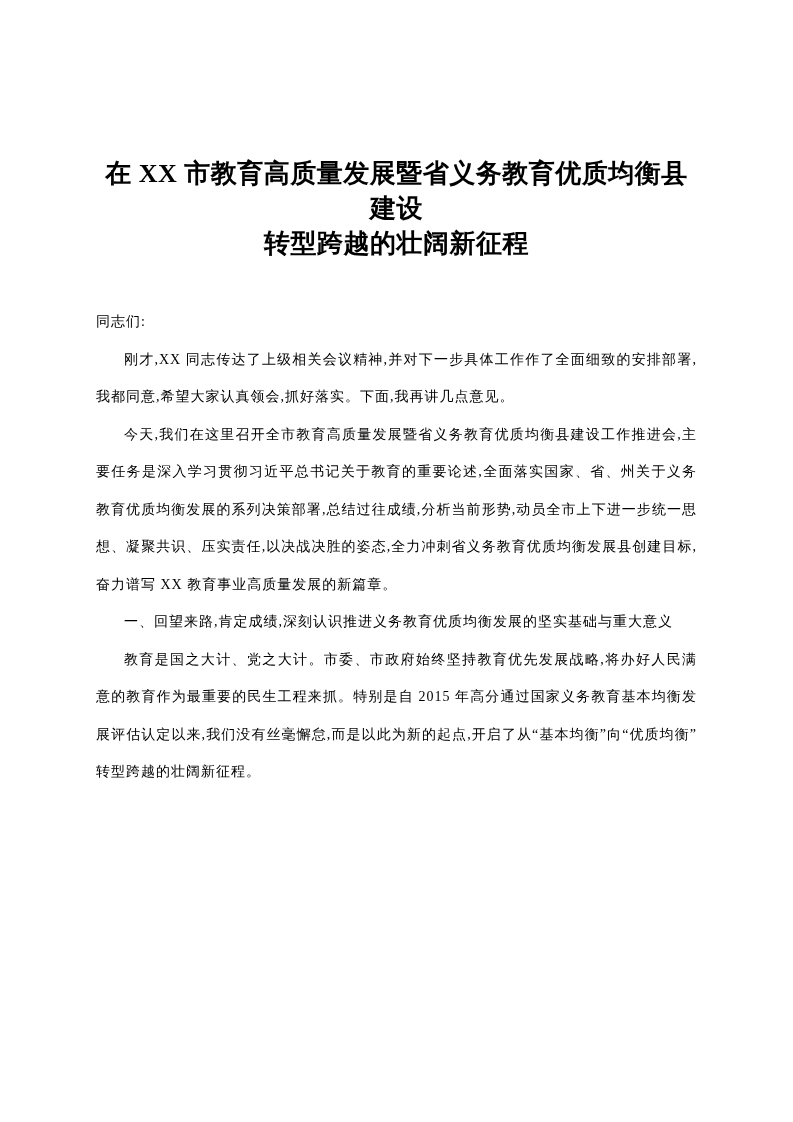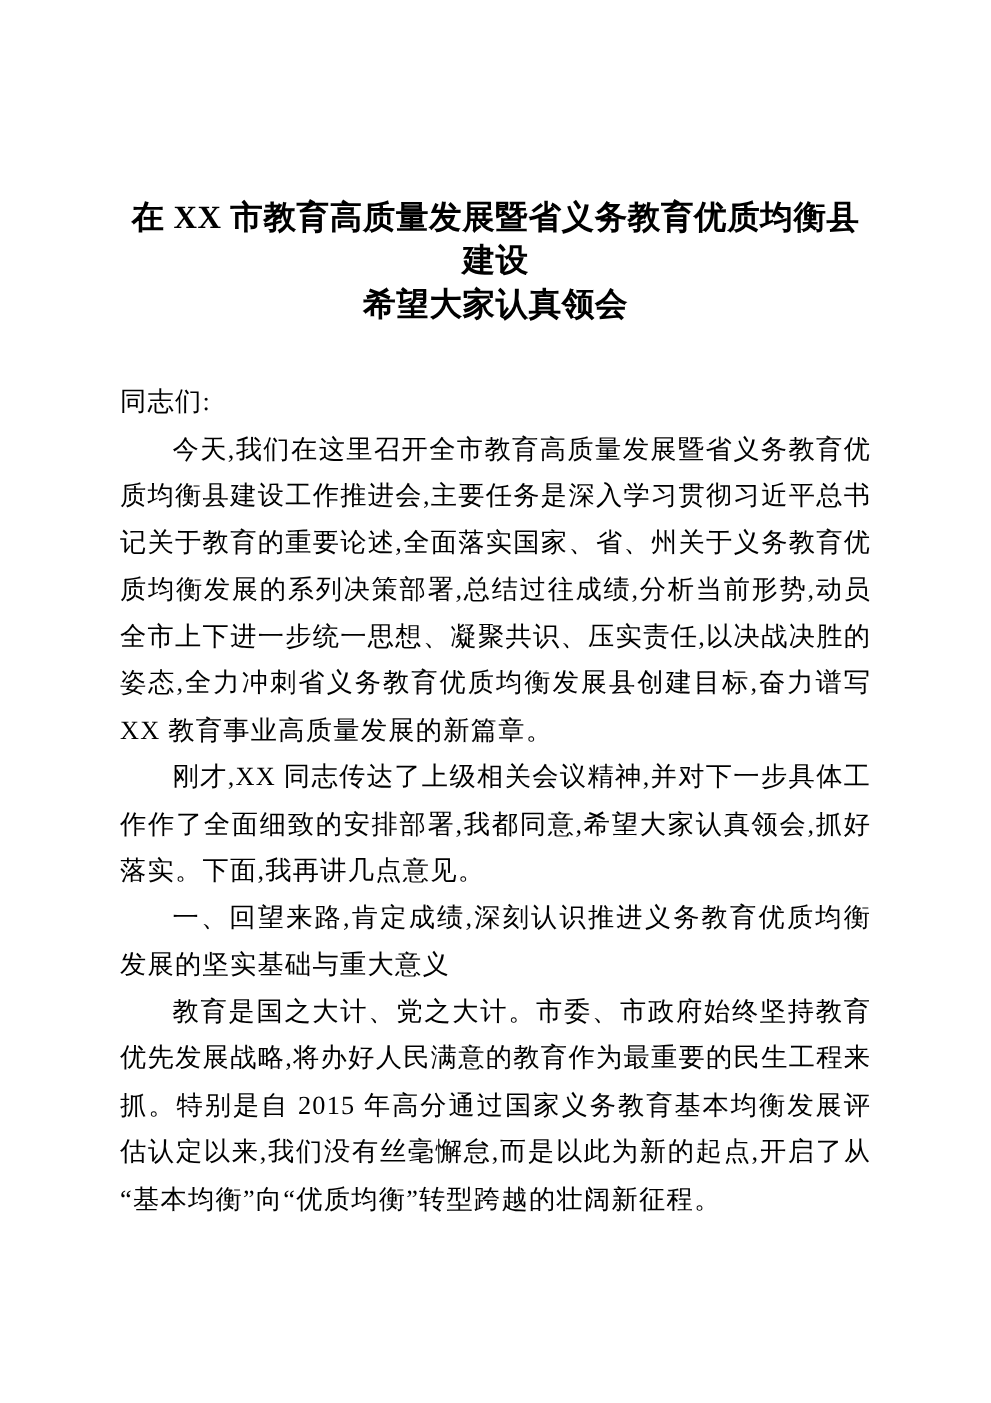--- a/index.html
+++ b/index.html
@@ -22,21 +22,21 @@
   .doc-title {
     margin: 0 0 42px 0;
     font-size: 26px;
     line-height: 35px;
     font-weight: bold;
     text-align: center;
     letter-spacing: 0.5px;
   }
   .doc-body p {
     margin: 0;
-    font-size: 21px;
+    font-size: 14px;
     line-height: 37.5px;
     text-align: justify;
     text-justify: inter-character;
     letter-spacing: 1px;
     word-break: break-all;
   }
   .doc-body p.salutation {
     text-indent: 0;
   }
   .doc-body p.para {
@@ -46,28 +46,28 @@
     text-indent: 2em;
     font-weight: normal;
   }
 </style>
 </head>
 <body>
 
 <div class="page">
   <h1 class="doc-title">
     <span>在 XX 市教育高质量发展暨省义务教育优质均衡县建设</span><br>
-    <span>希望大家认真领会</span>
+    <span>转型跨越的壮阔新征程</span>
   </h1>
 
   <div class="doc-body">
     <p class="salutation">同志们:</p>
 
+    <p class="para">刚才,XX 同志传达了上级相关会议精神,并对下一步具体工作作了全面细致的安排部署,我都同意,希望大家认真领会,抓好落实。下面,我再讲几点意见。</p>
+
     <p class="para">今天,我们在这里召开全市教育高质量发展暨省义务教育优质均衡县建设工作推进会,主要任务是深入学习贯彻习近平总书记关于教育的重要论述,全面落实国家、省、州关于义务教育优质均衡发展的系列决策部署,总结过往成绩,分析当前形势,动员全市上下进一步统一思想、凝聚共识、压实责任,以决战决胜的姿态,全力冲刺省义务教育优质均衡发展县创建目标,奋力谱写 XX 教育事业高质量发展的新篇章。</p>
-
-    <p class="para">刚才,XX 同志传达了上级相关会议精神,并对下一步具体工作作了全面细致的安排部署,我都同意,希望大家认真领会,抓好落实。下面,我再讲几点意见。</p>
 
     <p class="heading">一、回望来路,肯定成绩,深刻认识推进义务教育优质均衡发展的坚实基础与重大意义</p>
 
     <p class="para">教育是国之大计、党之大计。市委、市政府始终坚持教育优先发展战略,将办好人民满意的教育作为最重要的民生工程来抓。特别是自 2015 年高分通过国家义务教育基本均衡发展评估认定以来,我们没有丝毫懈怠,而是以此为新的起点,开启了从“基本均衡”向“优质均衡”转型跨越的壮阔新征程。</p>
 
   </div>
 </div>
 
 </body></html>

